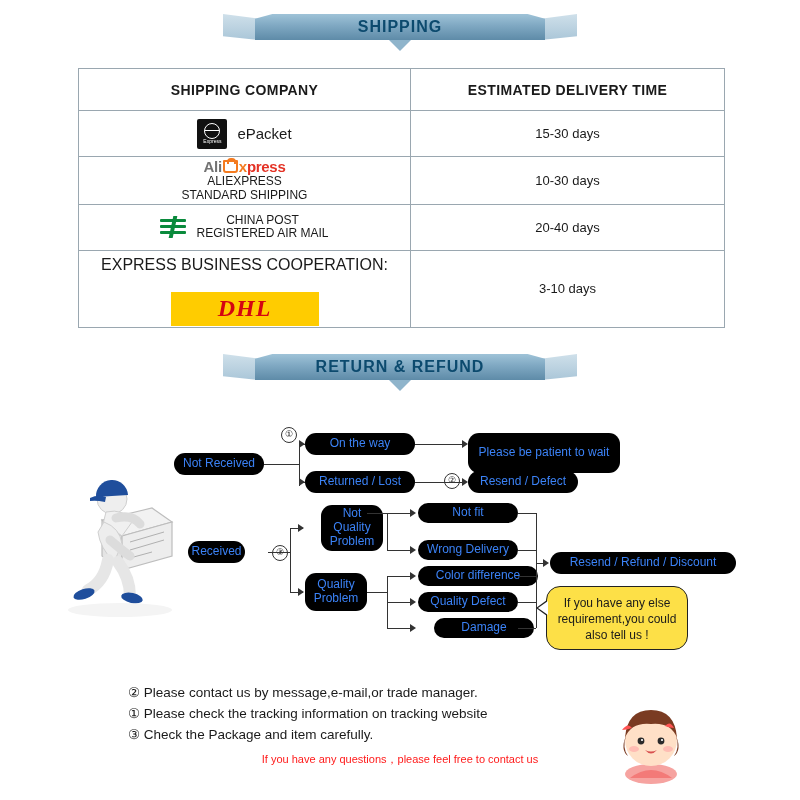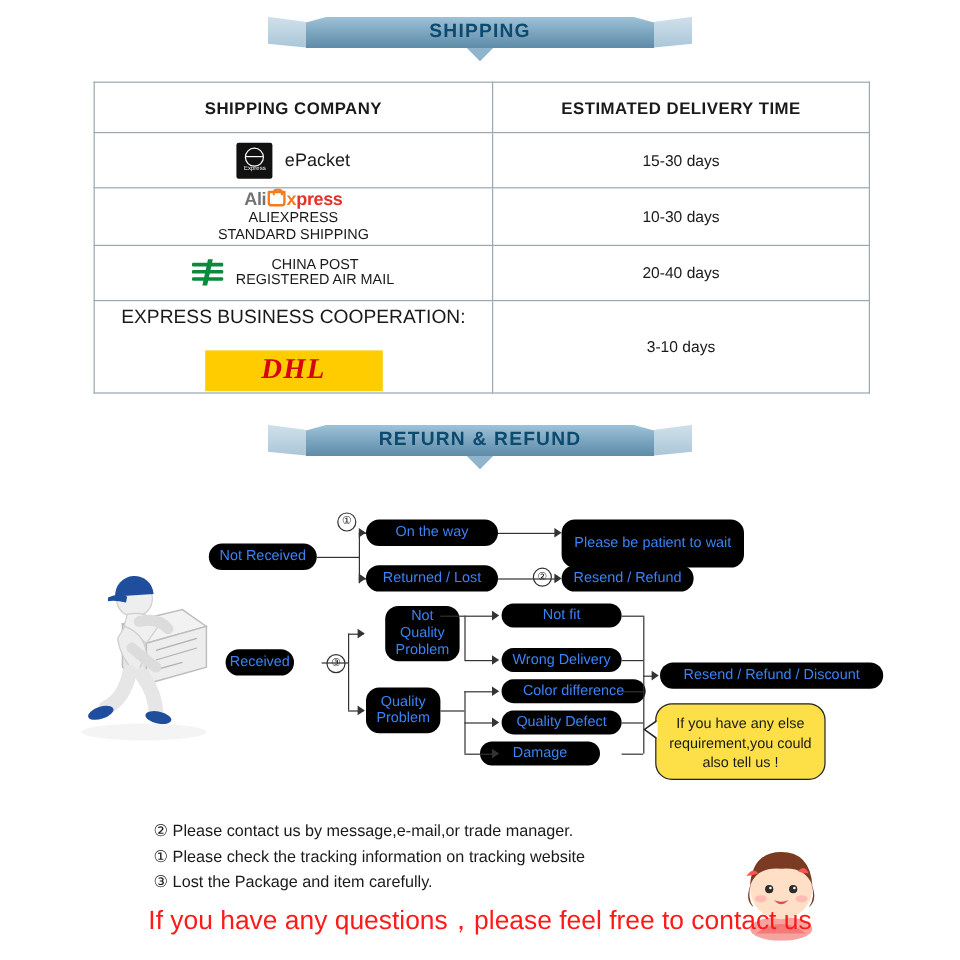--- a/index.html
+++ b/index.html
@@ -307,21 +307,21 @@
     font-size: 13.5px;
     line-height: 21px;
   }
   .notes div { white-space: nowrap; }
   .contact-line {
     position: absolute;
     left: 0; top: 752px;
     width: 800px;
     text-align: center;
     color: #ff1a1a;
-    font-size: 22px;
+    font-size: 11px;
   }
 
   
   .girl { position: absolute; left: 612px; top: 700px; width: 78px; height: 84px; }
 </style>
 </head>
 <body>
 
 <div class="banner-wrap" style="top:14px;">
   <div class="banner">
@@ -443,21 +443,21 @@
   </svg>
 
   <div class="node" style="left:174px; top:53px; width:90px; height:22px;">Not Received</div>
 
   <div class="circ" style="left:281px; top:27px;">①</div>
   <div class="node" style="left:305px; top:33px; width:110px; height:22px;">On the way</div>
   <div class="node" style="left:305px; top:71px; width:110px; height:22px;">Returned / Lost</div>
 
   <div class="node" style="left:468px; top:33px; width:152px; height:40px;">Please be patient to wait</div>
   <div class="circ" style="left:444px; top:73px;">②</div>
-  <div class="node" style="left:468px; top:71px; width:110px; height:22px;">Resend / Refund</div>
+  <div class="node" style="left:468px; top:71px; width:110px; height:22px;">Resend / Defect</div>
 
   <div class="ln h" style="left:264px; top:64px; width:36px;"></div>
   <div class="ln v" style="left:299px; top:44px; height:42px;"></div>
   <div class="ln h" style="left:299px; top:44px; width:6px;"></div>
   <div class="ln h" style="left:299px; top:82px; width:6px;"></div>
   <div class="arrow" style="left:299px; top:40px;"></div>
   <div class="arrow" style="left:299px; top:78px;"></div>
 
   <div class="ln h" style="left:415px; top:44px; width:50px;"></div>
   <div class="arrow" style="left:462px; top:40px;"></div>
@@ -470,21 +470,21 @@
   <div class="node" style="left:305px; top:105px; width:62px; height:46px; white-space:pre-line;margin-left:16px;">Not
 Quality
 Problem</div>
   <div class="node" style="left:305px; top:173px; width:62px; height:38px; white-space:pre-line;">Quality
 Problem</div>
 
   <div class="node" style="left:418px; top:103px; width:100px; height:20px;">Not fit</div>
   <div class="node" style="left:418px; top:140px; width:100px; height:20px;">Wrong Delivery</div>
   <div class="node" style="left:418px; top:166px; width:120px; height:20px;">Color difference</div>
   <div class="node" style="left:418px; top:192px; width:100px; height:20px;">Quality Defect</div>
-  <div class="node" style="left:400px; top:218px; width:100px; height:20px;">Damage</div>
+  <div class="node" style="left:434px; top:218px; width:100px; height:20px;">Damage</div>
 
   <div class="node" style="left:550px; top:152px; width:186px; height:22px;">Resend / Refund / Discount</div>
 
   <div class="ln h" style="left:268px; top:152px; width:22px;"></div>
   <div class="ln v" style="left:290px; top:128px; height:64px;"></div>
   <div class="ln h" style="left:290px; top:128px; width:13px;"></div>
   <div class="ln h" style="left:290px; top:192px; width:13px;"></div>
   <div class="arrow" style="left:298px; top:124px;"></div>
   <div class="arrow" style="left:298px; top:188px;"></div>
 
@@ -512,21 +512,21 @@
   <div class="ln h" style="left:518px; top:228px; width:18px;"></div>
   <div class="ln h" style="left:536px; top:163px; width:10px;"></div>
   <div class="arrow" style="left:543px; top:159px;"></div>
 
   <div class="bubble" style="left:546px; top:186px; width:142px; height:64px;">If you have any else requirement,you could also tell us !</div>
 </div>
 
 <div class="notes">
   <div>② Please contact us by message,e-mail,or trade manager.</div>
   <div>① Please check the tracking information on tracking website</div>
-  <div>③ Lost the Package and item carefully.</div>
+  <div>③ Check the Package and item carefully.</div>
 </div>
 
 <svg class="girl" viewBox="0 0 78 84">
   <ellipse cx="39" cy="74" rx="26" ry="10" fill="#f6a3a0"></ellipse>
   <path d="M18,78 q21,-16 42,0 z" fill="#f37a78"></path>
   <circle cx="39" cy="40" r="26" fill="#ffe0c7"></circle>
   <path d="M13,38 q2,-28 26,-28 q24,0 26,28 q-6,-16 -26,-14 q-20,-2 -26,14 z" fill="#7a3b22"></path>
   <path d="M14,36 q-4,12 2,20 q-8,-6 -2,-20 z" fill="#7a3b22"></path>
   <path d="M64,36 q4,12 -2,20 q8,-6 2,-20 z" fill="#7a3b22"></path>
   <circle cx="29" cy="41" r="3.4" fill="#2b2b2b"></circle>

